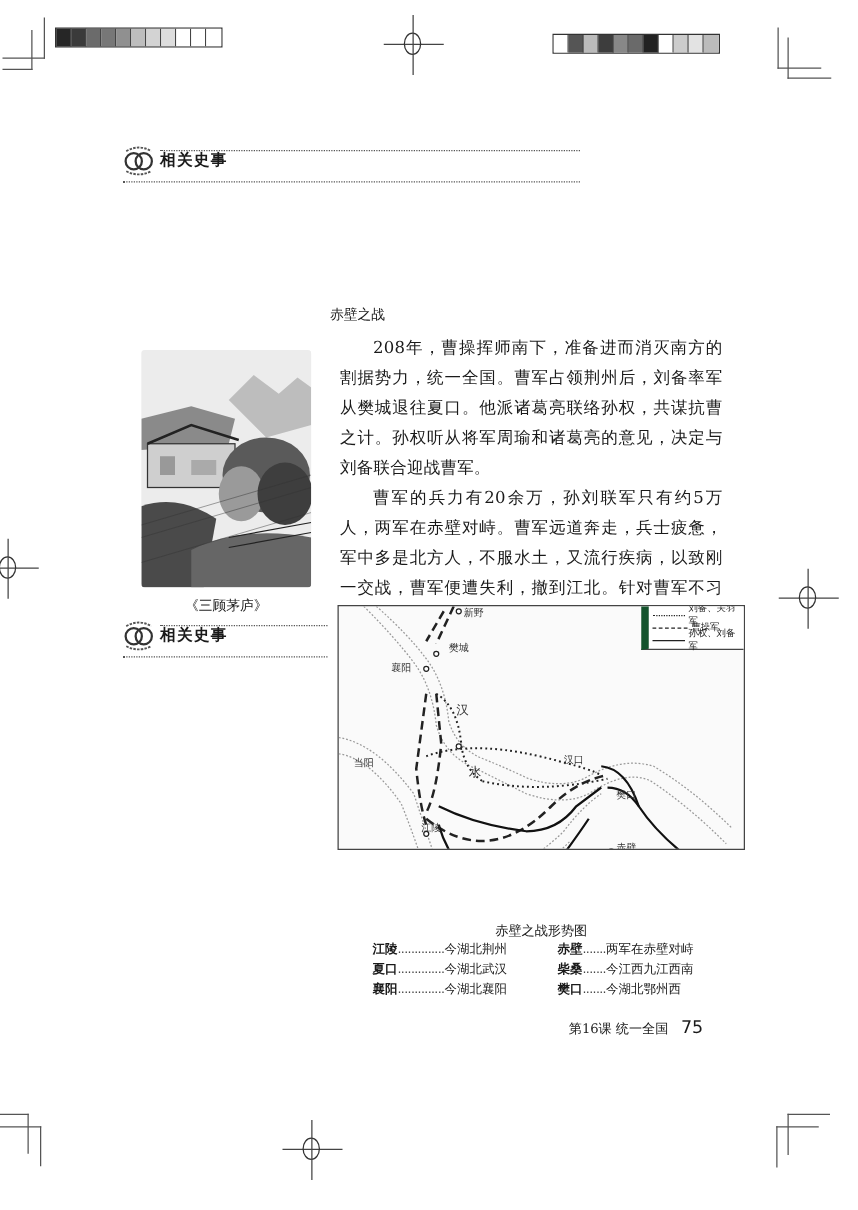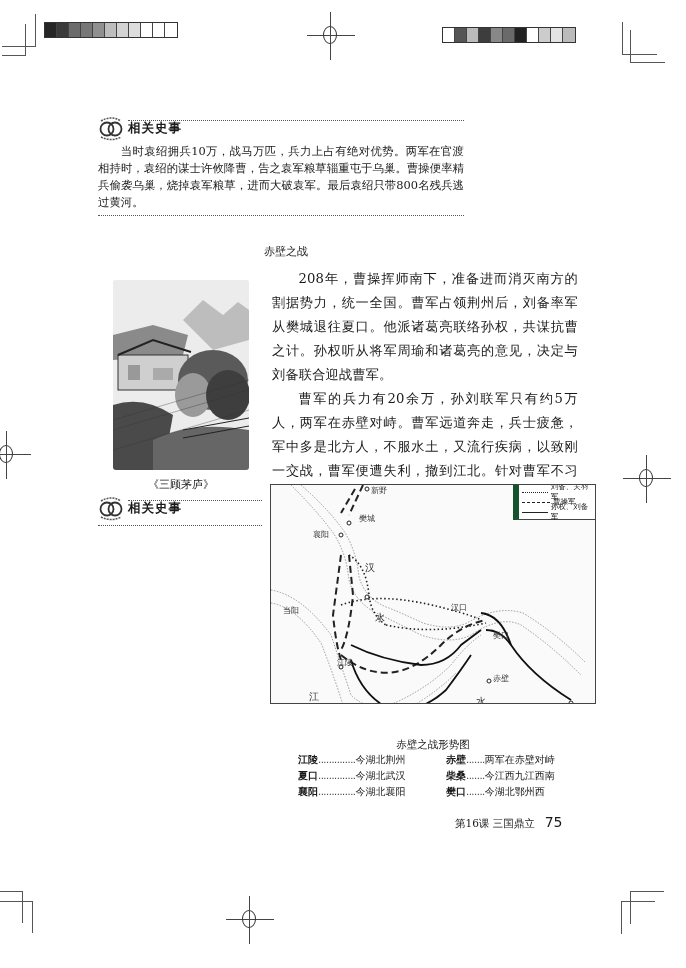--- a/index.html
+++ b/index.html
@@ -24,21 +24,21 @@
   .note-icon svg { width:26px; height:26px; }
   .note-title { font-family:"DejaVu Sans",sans-serif; font-weight:bold; font-size:12.5px; letter-spacing:1px; }
   .note-body { font-size:11.4px; line-height:17px; text-indent:2em; text-align:justify; }
 
   .section-title { position:absolute; left:264px; top:244px; font-family:"DejaVu Sans",sans-serif; font-size:11px; }
   .para { position:absolute; left:272px; width:306px; font-size:13.2px; line-height:24px; text-indent:2em; text-align:justify; letter-spacing:0.2px; }
 
   .picture { position:absolute; left:113px; top:280px; width:136px; height:190px; border-radius:3px; overflow:hidden; background:#f3f3f3; }
   .picture-caption { position:absolute; left:108px; top:477px; width:146px; text-align:center; font-size:11px; font-family:"DejaVu Sans",sans-serif; }
 
-  .map { position:absolute; left:270px; top:484px; width:326px; height:220px; border:1.5px solid #444; background:#fafafa; overflow:hidden;text-decoration:underline; }
+  .map { position:absolute; left:270px; top:484px; width:326px; height:196px; border:1.5px solid #444; background:#fafafa; overflow:hidden;text-decoration:underline; }
   .map svg { position:absolute; left:0; top:0; }
   .legend { position:absolute; right:0; top:0; width:82px; border-left:6px solid #14532d; border-bottom:1px solid #444; background:#fff; padding:2px 3px; font-size:7.5px; font-family:"DejaVu Sans",sans-serif; }
   .legend-row { display:flex; align-items:center; gap:3px; height:10px; }
   .legend-line { width:28px; height:0; border-top:1.2px solid #222; position:relative; }
   .legend-line.dotted { border-top-style:dotted; }
   .legend-line.dashed { border-top-style:dashed; }
   .maplabel { position:absolute; font-size:8px; font-family:"DejaVu Sans",sans-serif; color:#333; white-space:nowrap; }
   .river { font-family:"DejaVu Serif",serif; font-size:10px; }
 
   .map-caption { position:absolute; left:270px; top:738px; width:326px; text-align:center; font-size:10.5px; font-family:"DejaVu Sans",sans-serif; }
@@ -109,21 +109,20 @@
     <span class="note-icon">
       <svg viewBox="0 0 26 26">
           <circle cx="9" cy="14" r="6.5" fill="none" stroke="#333" stroke-width="1.8"></circle>
           <circle cx="17" cy="14" r="6.5" fill="none" stroke="#333" stroke-width="1.8"></circle>
           <path d="M3 6 Q13 0 23 6" fill="none" stroke="#555" stroke-width="1.5" stroke-dasharray="2 1"></path>
           <path d="M3 22 Q13 27 23 22" fill="none" stroke="#555" stroke-width="1.5" stroke-dasharray="2 1"></path>
         </svg>
     </span>
     <span class="note-title">相关史事</span>
   </div>
-  <div class="note-body" style="margin-top:2px;">当时袁绍拥兵10万，战马万匹，兵力上占有绝对优势。两军在官渡相持时，袁绍的谋士许攸降曹，告之袁军粮草辎重屯于乌巢。曹操便率精兵偷袭乌巢，烧掉袁军粮草，进而大破袁军。最后袁绍只带800名残兵逃过黄河。</div>
   <div class="dots" style="margin-top:4px;"></div>
 </div>
 
 <div class="section-title">赤壁之战</div>
 
 <p class="para" style="top:267px;">208年，曹操挥师南下，准备进而消灭南方的割据势力，统一全国。曹军占领荆州后，刘备率军从樊城退往夏口。他派诸葛亮联络孙权，共谋抗曹之计。孙权听从将军周瑜和诸葛亮的意见，决定与刘备联合迎战曹军。</p>
 <p class="para" style="top:387px;">曹军的兵力有20余万，孙刘联军只有约5万人，两军在赤壁对峙。曹军远道奔走，兵士疲惫，军中多是北方人，不服水土，又流行疾病，以致刚一交战，曹军便遭失利，撤到江北。针对曹军不习水战、</p>
 
 <div class="picture">
   <svg width="136" height="190" viewBox="0 0 136 190">
@@ -274,15 +273,15 @@
       </div>
     <div class="gloss-cell">
         <b>樊口</b>
         <span class="gloss-dots">.......</span>
         <span>今湖北鄂州西</span>
       </div>
   </div>
 </div>
 
 <div class="footer">
-  <span>第16课  三国鼎立</span>
+  <span>第16课  统一全国</span>
   <span class="pg">75</span>
 </div>
 
 </body></html>

